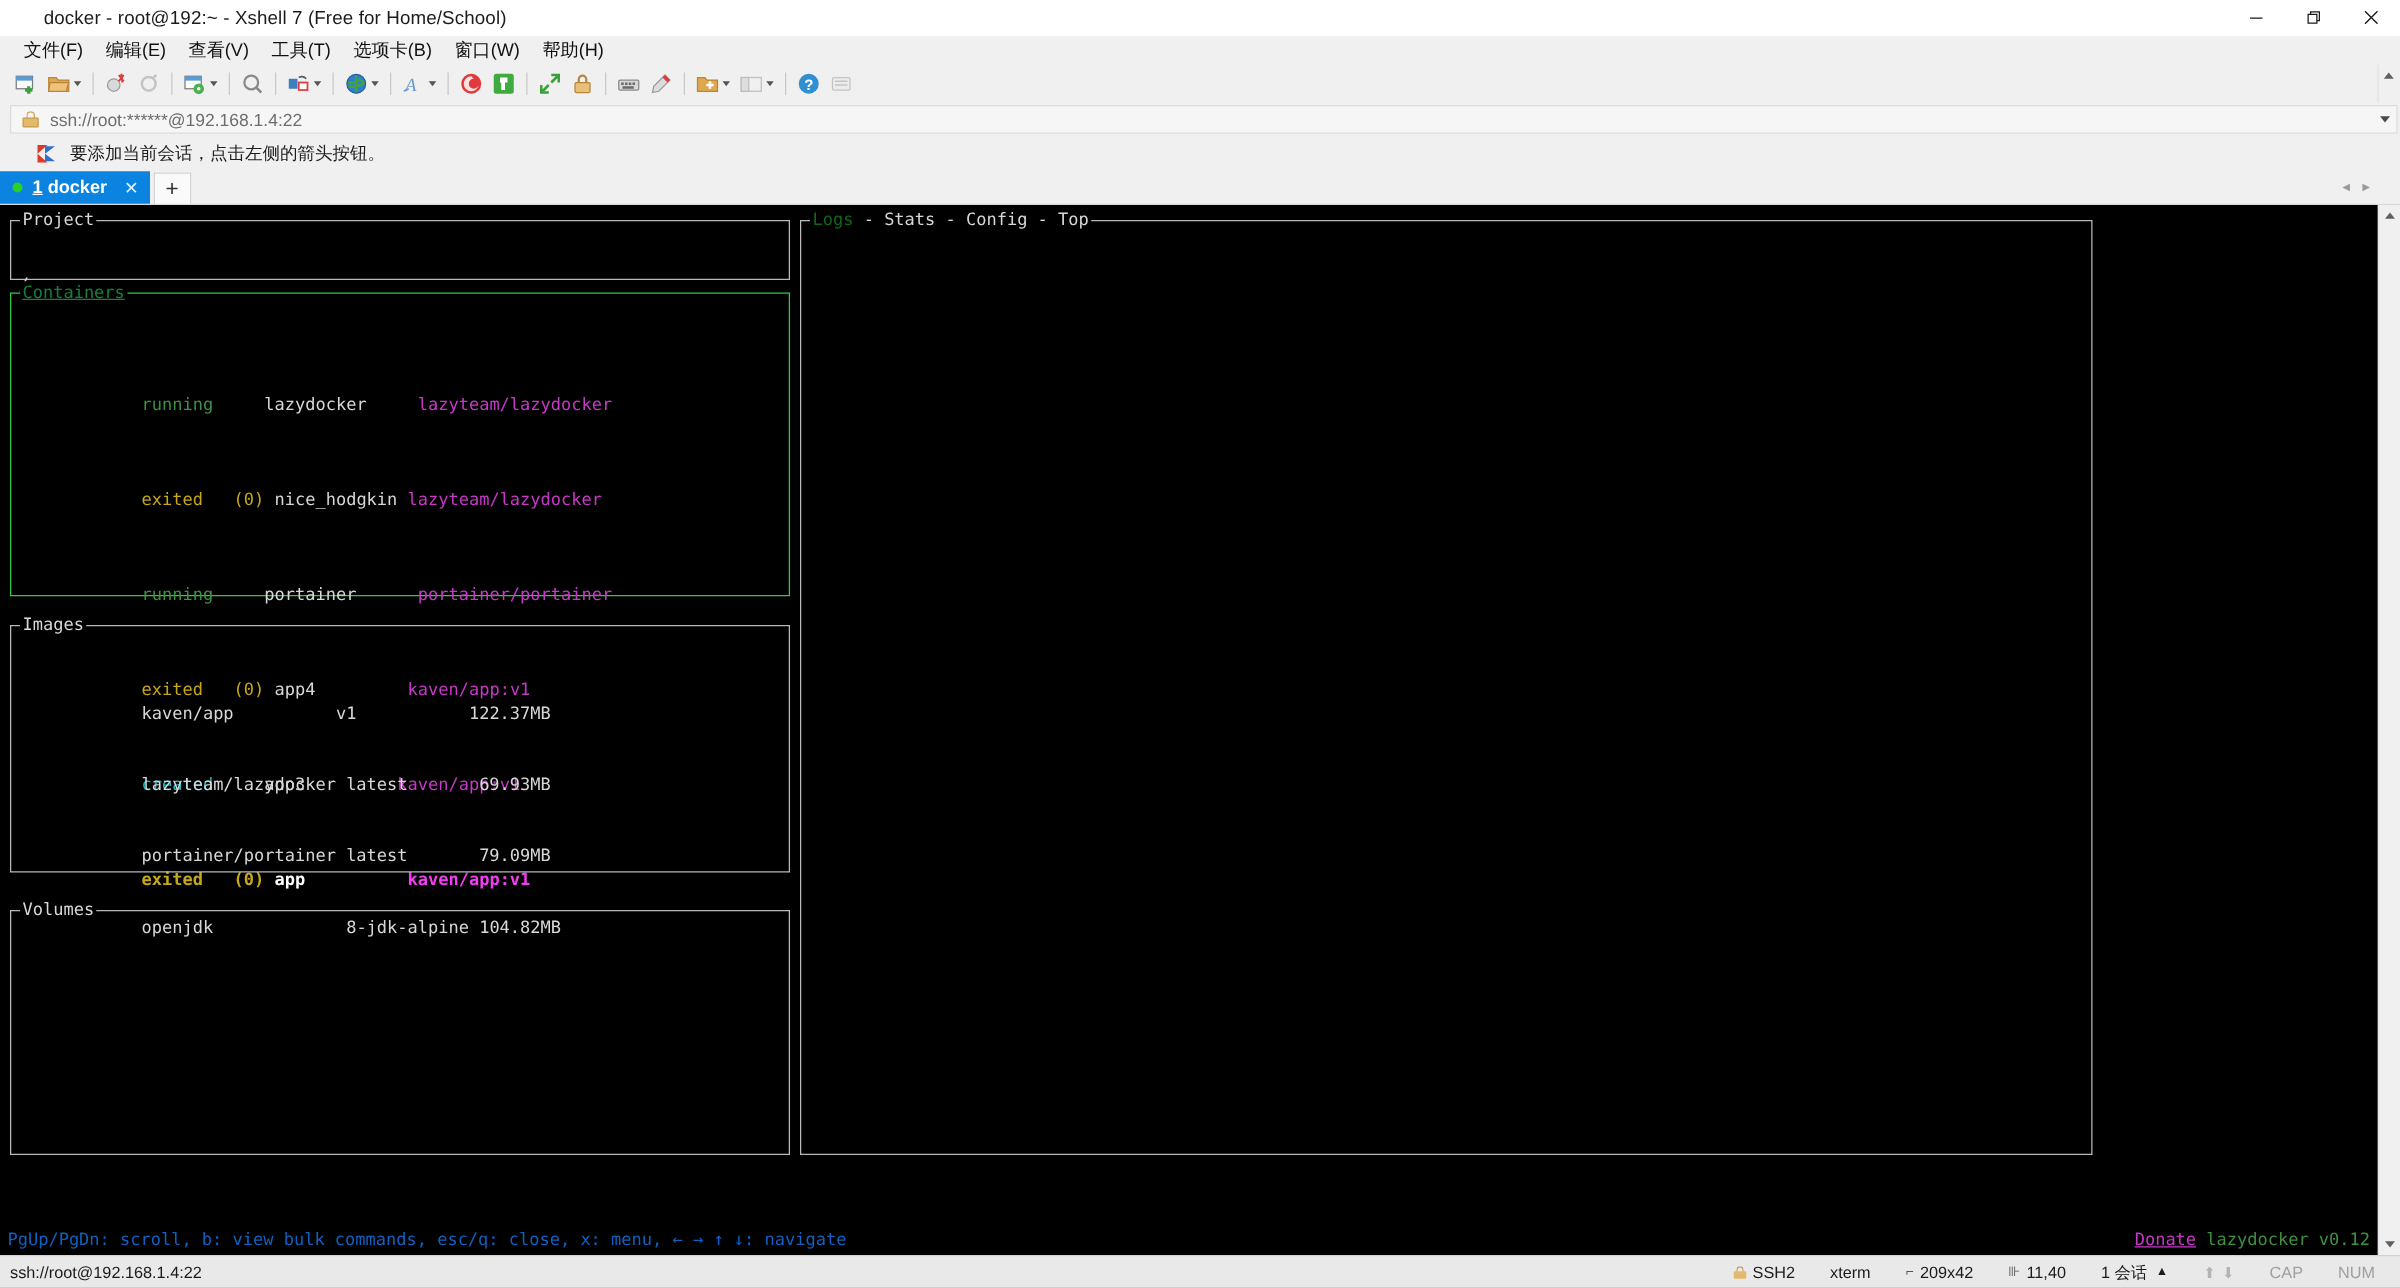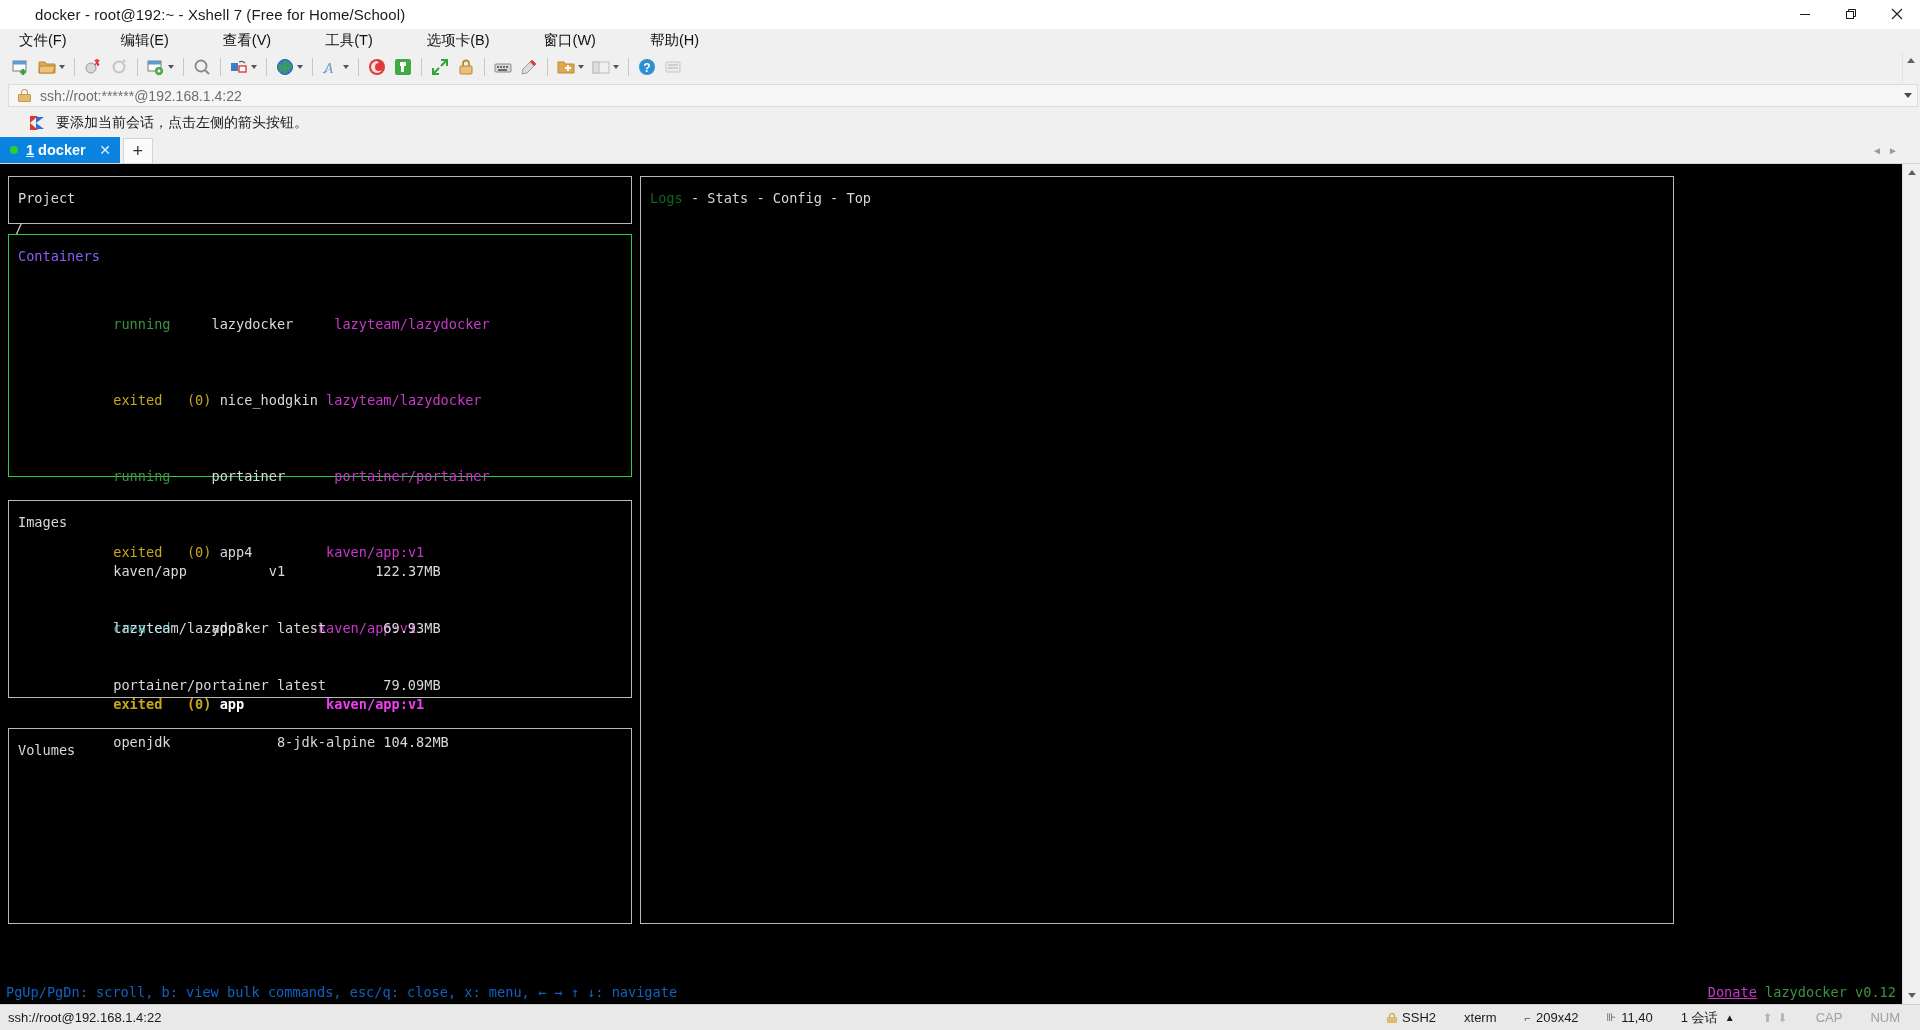--- a/index.html
+++ b/index.html
@@ -18,21 +18,21 @@
     width:18px;height:16px;border-radius:50% 50% 45% 45%;
     background:radial-gradient(circle at 58% 52%, #ffffff 0 2px, #e8473f 2px 4.5px, #ffffff 4.5px 6px, #e8473f 6px 9px);
     box-shadow:inset 0 0 0 1px #c63c33;
   }
   .title-text{font-size:15px;color:#1b1b1b;letter-spacing:0.1px;}
   .win-controls{margin-left:auto;display:flex;height:28px;}
   .win-btn{width:46px;height:28px;display:flex;align-items:center;justify-content:center;font-size:14px;color:#1b1b1b;}
   .win-btn svg{display:block;}
 
   
-  .menubar{height:23px;background:#f0f0f0;display:flex;align-items:center;padding-left:10px;flex:0 0 23px;gap:36px;}
+  .menubar{height:23px;background:#f0f0f0;display:flex;align-items:center;padding-left:10px;flex:0 0 23px;}
   .menu-item{font-size:14.5px;color:#111;padding:2px 9px;white-space:nowrap;}
 
   
   .toolbar{height:30px;background:#f0f0f0;display:flex;align-items:center;padding-left:8px;flex:0 0 30px;position:relative;}
   .tb{display:flex;align-items:center;height:24px;padding:0 3px;}
   .ico{width:20px;height:20px;position:relative;display:block;}
   .caret{width:9px;height:20px;display:flex;align-items:center;justify-content:center;}
   .caret:after{content:"";border-left:3.5px solid transparent;border-right:3.5px solid transparent;border-top:4px solid #555;display:block;}
   .sep{width:1px;height:18px;background:#c8c8c8;margin:0 5px;}
   .scroll-cap{position:absolute;right:0;top:0;width:17px;height:30px;background:#f0f0f0;border-left:1px solid #e2e2e2;}
@@ -77,26 +77,26 @@
   }
   .vscroll{width:17px;background:#f0f0f0;display:flex;flex-direction:column;border-left:1px solid #e0e0e0;}
   .vscroll .arrow{height:17px;display:flex;align-items:center;justify-content:center;background:#f0f0f0;}
   .vscroll .thumb{flex:1;background:#f0f0f0;}
   .vscroll .up:after{content:"";border-left:4px solid transparent;border-right:4px solid transparent;border-bottom:5px solid #606060;}
   .vscroll .dn:after{content:"";border-left:4px solid transparent;border-right:4px solid transparent;border-top:5px solid #606060;}
 
   
   .pane{position:absolute;box-sizing:border-box;border:1px solid #b9b9b9;}
   .pane.active{border-color:#2ecc40;}
-  .pane .cap{position:absolute;top:-10px;left:7px;background:#000;padding:0 2px;font-size:13.6px;line-height:19px;white-space:nowrap;margin-top:22px;}
+  .pane .cap{position:absolute;top:-10px;left:7px;background:#000;padding:0 2px;font-size:13.6px;line-height:19px;white-space:nowrap;}
   .pane .body{position:absolute;top:4px;left:6px;right:4px;bottom:2px;white-space:pre;}
   .row{height:19px;white-space:pre;}
 
   .c-white{color:#d8d8d8;}
-  .c-green{color:#8b5cf6;}
+  .c-green{color:#15803d;text-decoration:underline;}
   .c-dgreen{color:#11661b;}
   .c-mgreen{color:#3f9142;}
   .c-yellow{color:#c7a718;}
   .c-magenta{color:#c838c8;}
   .c-magenta-b{color:#f23ef2;font-weight:bold;}
   .c-cyan{color:#22b6c4;}
   .c-blue{color:#1061c3;}
   .c-bold{font-weight:bold;color:#ffffff;}
 
   .statusline{position:absolute;left:6px;right:6px;bottom:2px;height:19px;white-space:pre;display:flex;margin-top:42px;}

